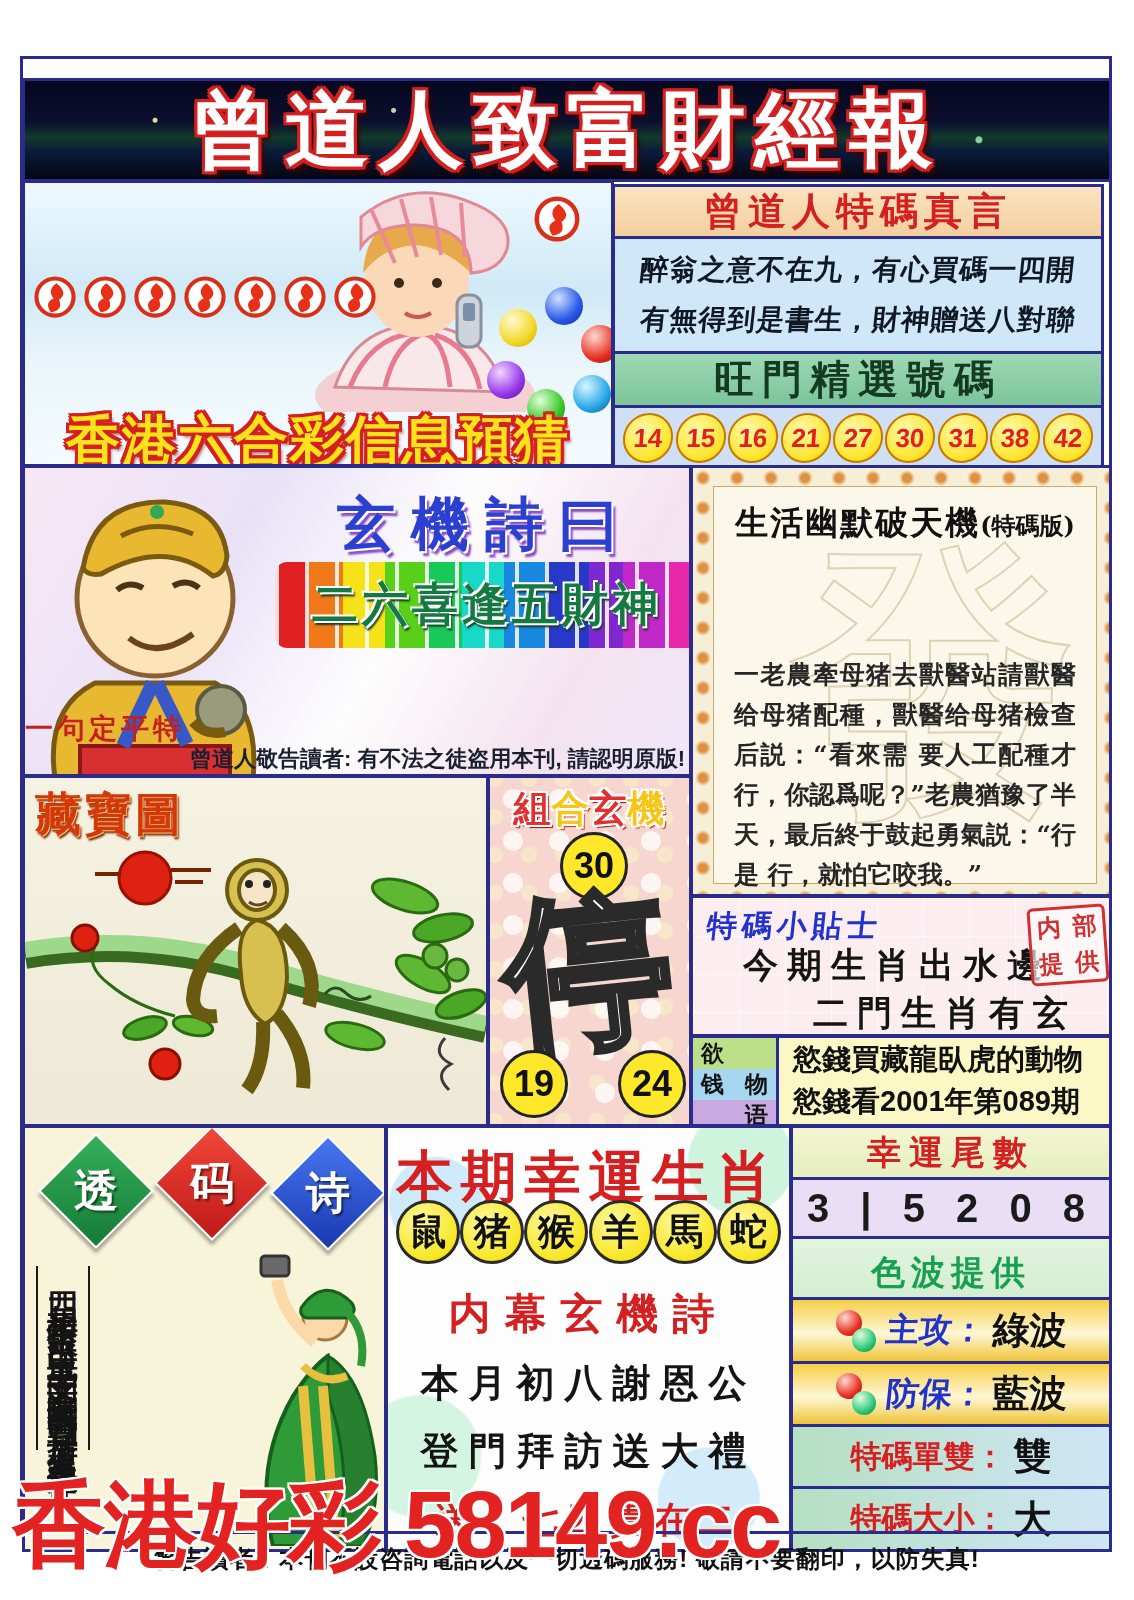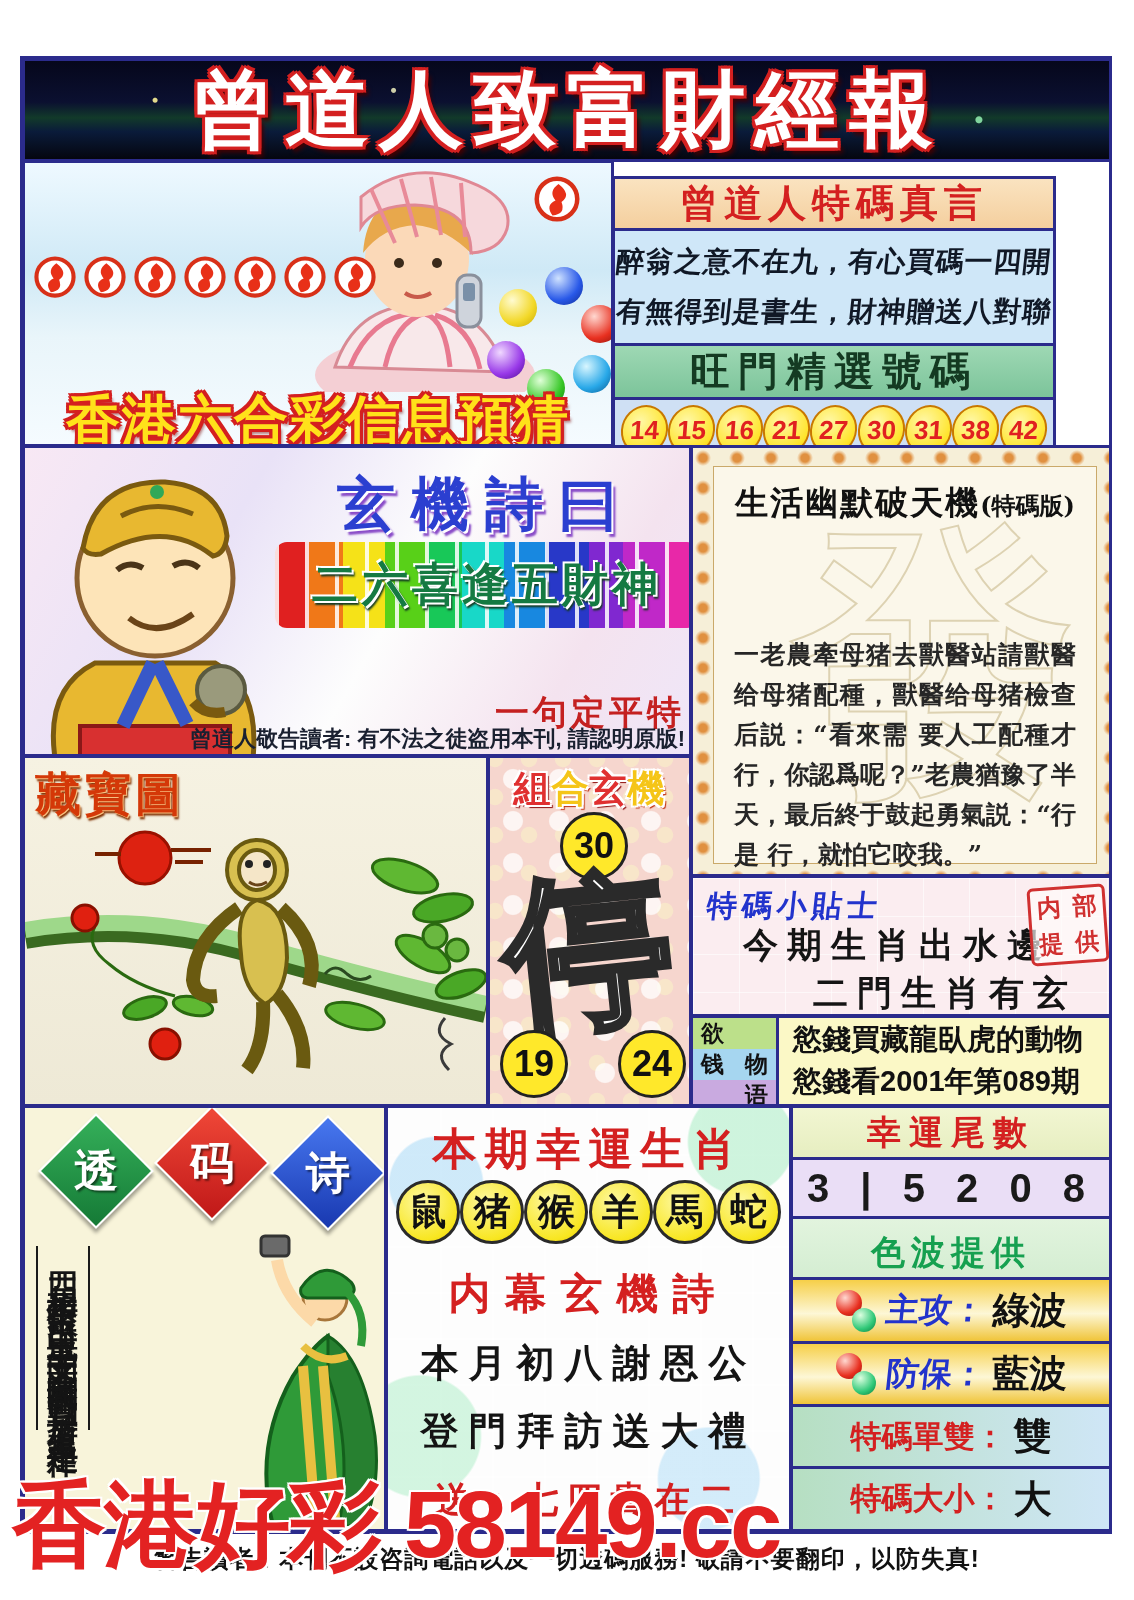--- a/index.html
+++ b/index.html
@@ -1,18 +1,18 @@
 <!DOCTYPE html>
 <html><head>
 <meta charset="utf-8">
 <style>
   html,body{margin:0;padding:0;background:#fff;}
   .page{position:relative;width:1134px;height:1600px;background:#fff;overflow:hidden;
         font-family:"Liberation Sans",sans-serif;}
-  .panel{position:absolute;box-sizing:border-box;border:3px solid #2b2b8c;overflow:hidden;}
+  .panel{position:absolute;box-sizing:border-box;border:3px solid #2b2b8c;overflow:hidden;margin-top:20px;}
   .abs{position:absolute;}
 
   
   .header{left:22px;top:58px;width:1090px;height:104px;
     background:
       radial-gradient(circle at 12% 40%, rgba(250,240,150,.9) 2px, transparent 3px),
       radial-gradient(circle at 20% 62%, rgba(120,220,160,.9) 3px, transparent 4px),
       radial-gradient(circle at 34% 30%, rgba(255,255,200,.8) 2px, transparent 3px),
       radial-gradient(circle at 55% 55%, rgba(150,200,255,.8) 2px, transparent 3px),
       radial-gradient(circle at 72% 35%, rgba(255,250,190,.9) 2px, transparent 3px),
@@ -38,21 +38,21 @@
   .model{left:250px;top:4px;width:280px;height:225px;}
   .ball{position:absolute;width:38px;height:38px;border-radius:50%;}
   .b-yellow{background:radial-gradient(circle at 35% 30%,#fffbd0,#f2d828 60%,#c8a800);left:474px;top:126px;}
   .b-blue{background:radial-gradient(circle at 35% 30%,#cfe2ff,#2858e8 60%,#102a90);left:520px;top:104px;}
   .b-red{background:radial-gradient(circle at 35% 30%,#ffd8d0,#e83020 60%,#8a1008);left:556px;top:142px;}
   .b-cyan{background:radial-gradient(circle at 35% 30%,#d8f6ff,#28a8e8 60%,#0a5890);left:548px;top:192px;}
   .b-green{background:radial-gradient(circle at 35% 30%,#e0ffd8,#38c828 60%,#107808);left:502px;top:206px;}
   .b-purple{background:radial-gradient(circle at 35% 30%,#f0d8ff,#9838e8 60%,#4c1090);left:462px;top:178px;}
 
   
-  .truthP{left:612px;top:176px;width:444px;height:287px;border:none;}
+  .truthP{left:612px;top:164px;width:492px;height:287px;border:none;}
   .truth-row{position:absolute;left:0;width:100%;box-sizing:border-box;border:3px solid #2b2b8c;}
   .truth-head{top:0;height:55px;background:linear-gradient(180deg,#fae3c0,#f4cf9e);
     display:flex;align-items:center;justify-content:center;font-size:38px;font-weight:900;color:#d42020;letter-spacing:6px;}
   .truth-verses{top:52px;height:118px;background:#cfe7f8;display:flex;flex-direction:column;justify-content:space-evenly;}
   .truth-verse{font-size:28px;font-weight:900;color:#101826;text-align:center;transform:skewX(-6deg);letter-spacing:1px;}
   .truth-green{top:167px;height:57px;background:linear-gradient(180deg,#9ed8b4,#7cc49a);
     display:flex;align-items:center;justify-content:center;font-size:40px;font-weight:900;color:#143a22;letter-spacing:8px;}
   .truth-nums{top:221px;height:66px;background:#cfe0f4;display:flex;align-items:center;justify-content:space-evenly;padding:0 6px;}
   .numball{width:46px;height:46px;border-radius:50%;background:radial-gradient(circle at 38% 32%,#fff8a8,#ffe42a 70%,#f0b400);
     border:2px solid #c87800;display:flex;align-items:center;justify-content:center;
@@ -65,21 +65,21 @@
     letter-spacing:16px;text-shadow:2px 2px 0 #fff,4px 5px 2px #8a4cc8;}
   .rainbow{left:250px;top:94px;width:424px;height:86px;border-radius:12px;
     background:
      repeating-linear-gradient(90deg,rgba(255,255,255,.85) 0 4px,transparent 4px 30px),
      linear-gradient(90deg,#e02020 0 8%,#f07818 8% 16%,#f5e218 16% 26%,#58d018 26% 36%,#18c858 36% 44%,
        #18d8c8 44% 54%,#1888e0 54% 64%,#2838c8 64% 74%,#8028d0 74% 82%,#c028c8 82% 92%,#e828a8 92% 100%);
     display:flex;align-items:center;justify-content:center;}
   .rainbow-text{font-size:46px;font-weight:900;color:#157a42;letter-spacing:4px;
     font-family:"DejaVu Serif",serif;
     text-shadow:2px 2px 0 #fff,-2px -2px 0 #fff,3px 4px 2px #143a22;}
-  .tagline{left:0;top:242px;width:660px;text-align:right;font-size:34px;font-weight:900;color:#c42020;
+  .tagline{left:0;top:242px;width:660px;font-size:28px;font-weight:900;color:#c42020;
     font-family:"DejaVu Serif",serif;letter-spacing:4px;}
   .notice{left:0;top:276px;width:660px;text-align:right;font-size:22px;font-weight:700;color:#1a2030;}
 
   
   .humorP{left:690px;top:445px;width:422px;height:432px;background:#f6efd8;
     background-image:
       radial-gradient(circle at 10px 10px, #e09040 4px, rgba(224,144,64,.45) 6px, transparent 8px);
     background-size:34px 30px;}
   .humor-inner{position:absolute;left:20px;top:18px;width:382px;height:396px;background:#fbf7ea;
     border:1px solid #caa96a;}
@@ -159,21 +159,21 @@
   
   .luckyP{left:385px;top:1105px;width:407px;height:427px;background:#fdfdfd;
     background-image:
       radial-gradient(circle at 12% 18%, rgba(150,210,245,.45) 46px, transparent 48px),
       radial-gradient(circle at 88% 8%, rgba(160,235,190,.5) 52px, transparent 54px),
       radial-gradient(circle at 8% 78%, rgba(160,235,190,.45) 60px, transparent 62px),
       radial-gradient(circle at 80% 88%, rgba(150,210,245,.4) 50px, transparent 52px),
       linear-gradient(rgba(255,255,255,.55) 2px,transparent 2px),
       linear-gradient(90deg,rgba(255,255,255,.55) 2px,transparent 2px);
     background-size:auto,auto,auto,auto,52px 46px,52px 46px;}
-  .lucky-title{left:0;top:12px;width:100%;text-align:center;font-size:44px;font-weight:900;color:#d42020;letter-spacing:8px;}
+  .lucky-title{left:0;top:12px;width:100%;text-align:center;font-size:56px;font-weight:900;color:#d42020;letter-spacing:8px;}
   .zodiac-row{left:0;top:72px;width:100%;display:flex;justify-content:space-evenly;padding:0 8px;box-sizing:border-box;}
   .zball{width:58px;height:58px;border-radius:50%;background:radial-gradient(circle at 38% 32%,#fdf8a0,#f8e620 72%,#e0c000);
     border:3px solid #2a2a2a;display:flex;align-items:center;justify-content:center;
     font-size:37px;font-weight:900;color:#111;font-family:"DejaVu Serif",serif;}
   .inner-title{left:0;top:158px;width:100%;text-align:center;font-size:42px;font-weight:900;color:#d42020;letter-spacing:14px;}
   .lucky-line1{left:0;top:230px;width:100%;text-align:center;font-size:38px;font-weight:900;color:#141414;letter-spacing:10px;}
   .lucky-line2{left:0;top:298px;width:100%;text-align:center;font-size:38px;font-weight:900;color:#141414;letter-spacing:10px;}
   .lucky-gift{left:0;top:368px;width:100%;text-align:center;font-size:36px;font-weight:900;color:#d42020;letter-spacing:8px;}
 
   

